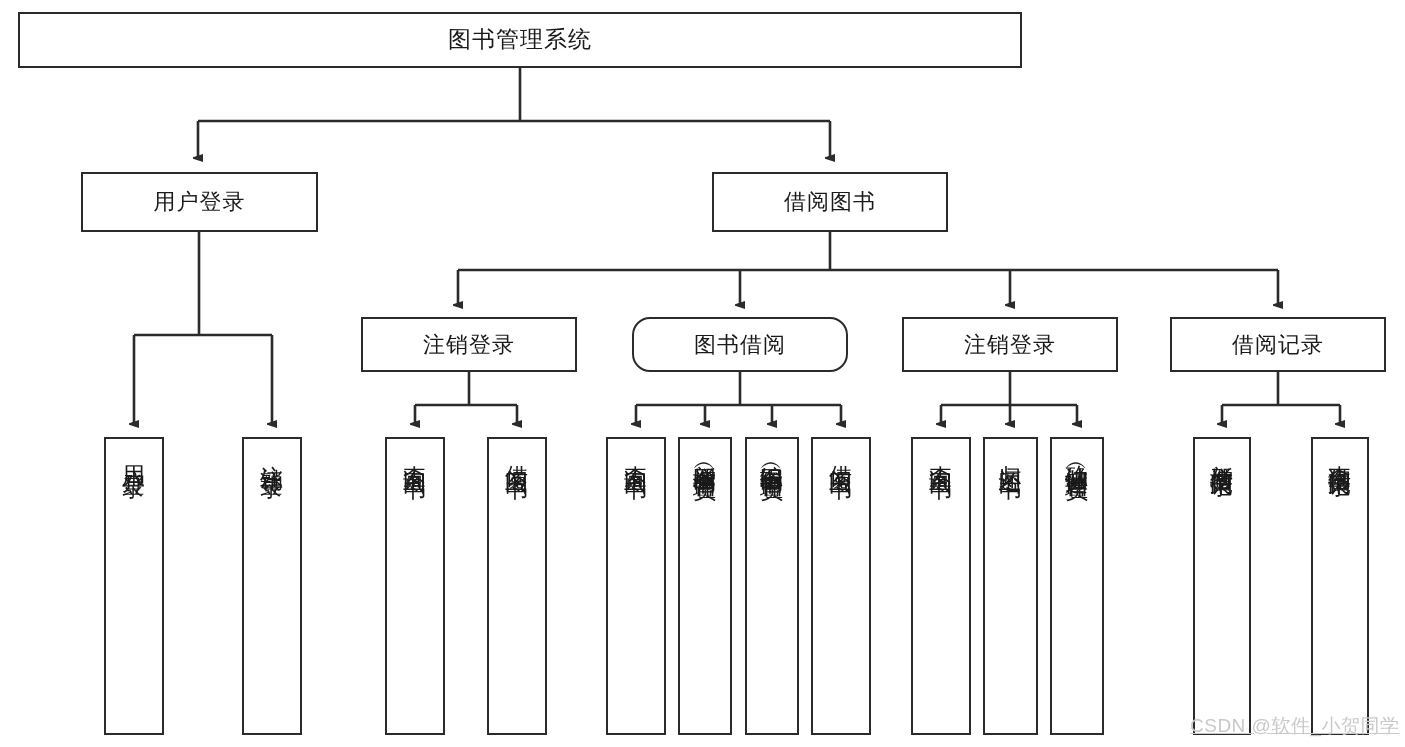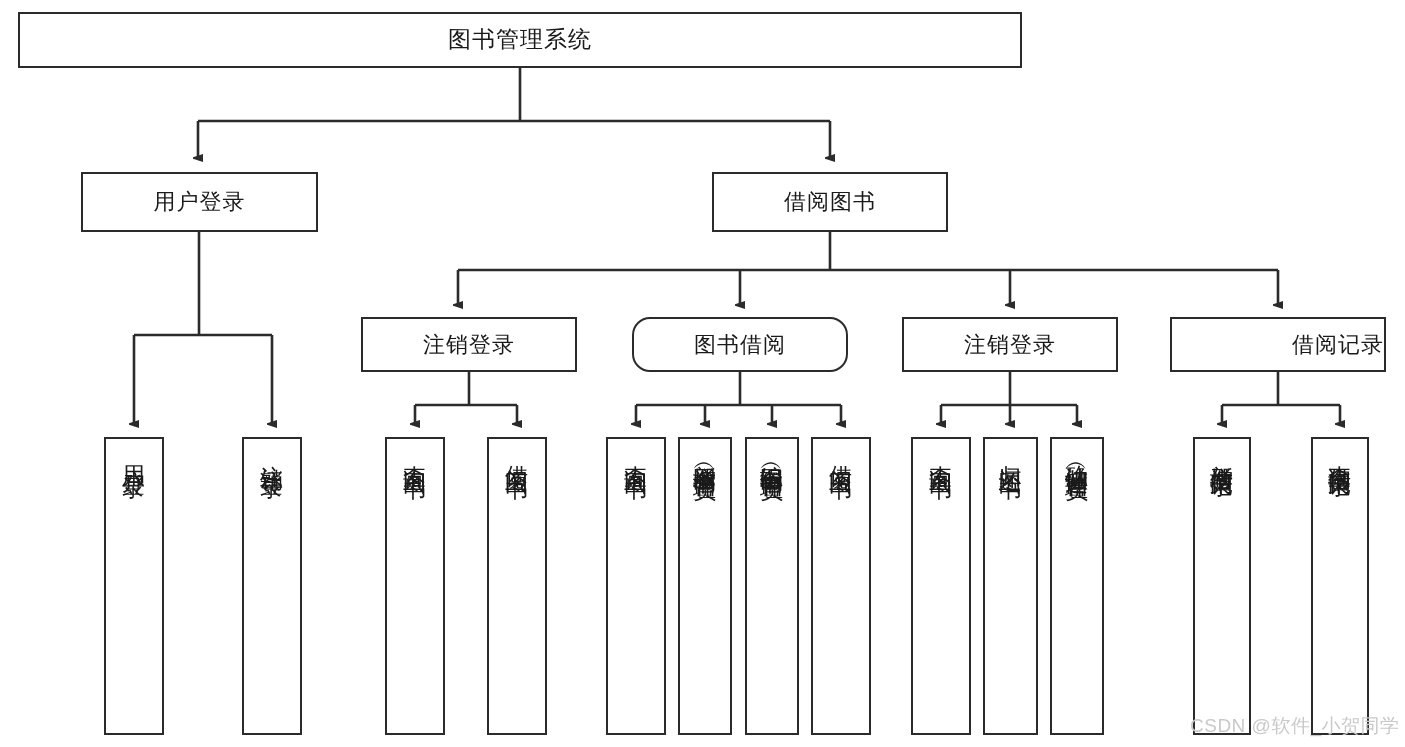--- a/index.html
+++ b/index.html
@@ -142,21 +142,21 @@
 
   <div class="node level2" style="left:361px; top:317px; width:216px; height:55px;">
     <span class="label">注销登录</span>
   </div>
   <div class="node level2" style="left:632px; top:317px; width:216px; height:55px;border-radius:18px;">
     <span class="label">图书借阅</span>
   </div>
   <div class="node level2" style="left:902px; top:317px; width:216px; height:55px;">
     <span class="label">注销登录</span>
   </div>
-  <div class="node level2" style="left:1170px; top:317px; width:216px; height:55px;justify-content:flex-end;">
+  <div class="node level2" style="left:1170px; top:317px; width:216px; height:55px;">
     <span class="label">借阅记录</span>
   </div>
 
   <div class="node leaf" style="left:104px; top:437px; width:60px; height:298px;">
     <span class="label">用户登录</span>
   </div>
   <div class="node leaf" style="left:242px; top:437px; width:60px; height:298px;">
     <span class="label">注销登录</span>
   </div>
 
@@ -190,15 +190,15 @@
     <span class="label">确认归还（管理员）</span>
   </div>
 
   <div class="node leaf tall" style="left:1193px; top:437px; width:58px; height:298px;">
     <span class="label">新增借阅记录</span>
   </div>
   <div class="node leaf tall" style="left:1311px; top:437px; width:58px; height:298px;">
     <span class="label">查询借阅记录</span>
   </div>
 
-  <div class="watermark" style="left:1190px; top:713px;">CSDN @软件_小贺同学</div>
+  <div class="watermark" style="left:1190px; top:713px;text-decoration:underline;">CSDN @软件_小贺同学</div>
 
 </div>
 
 </body></html>

